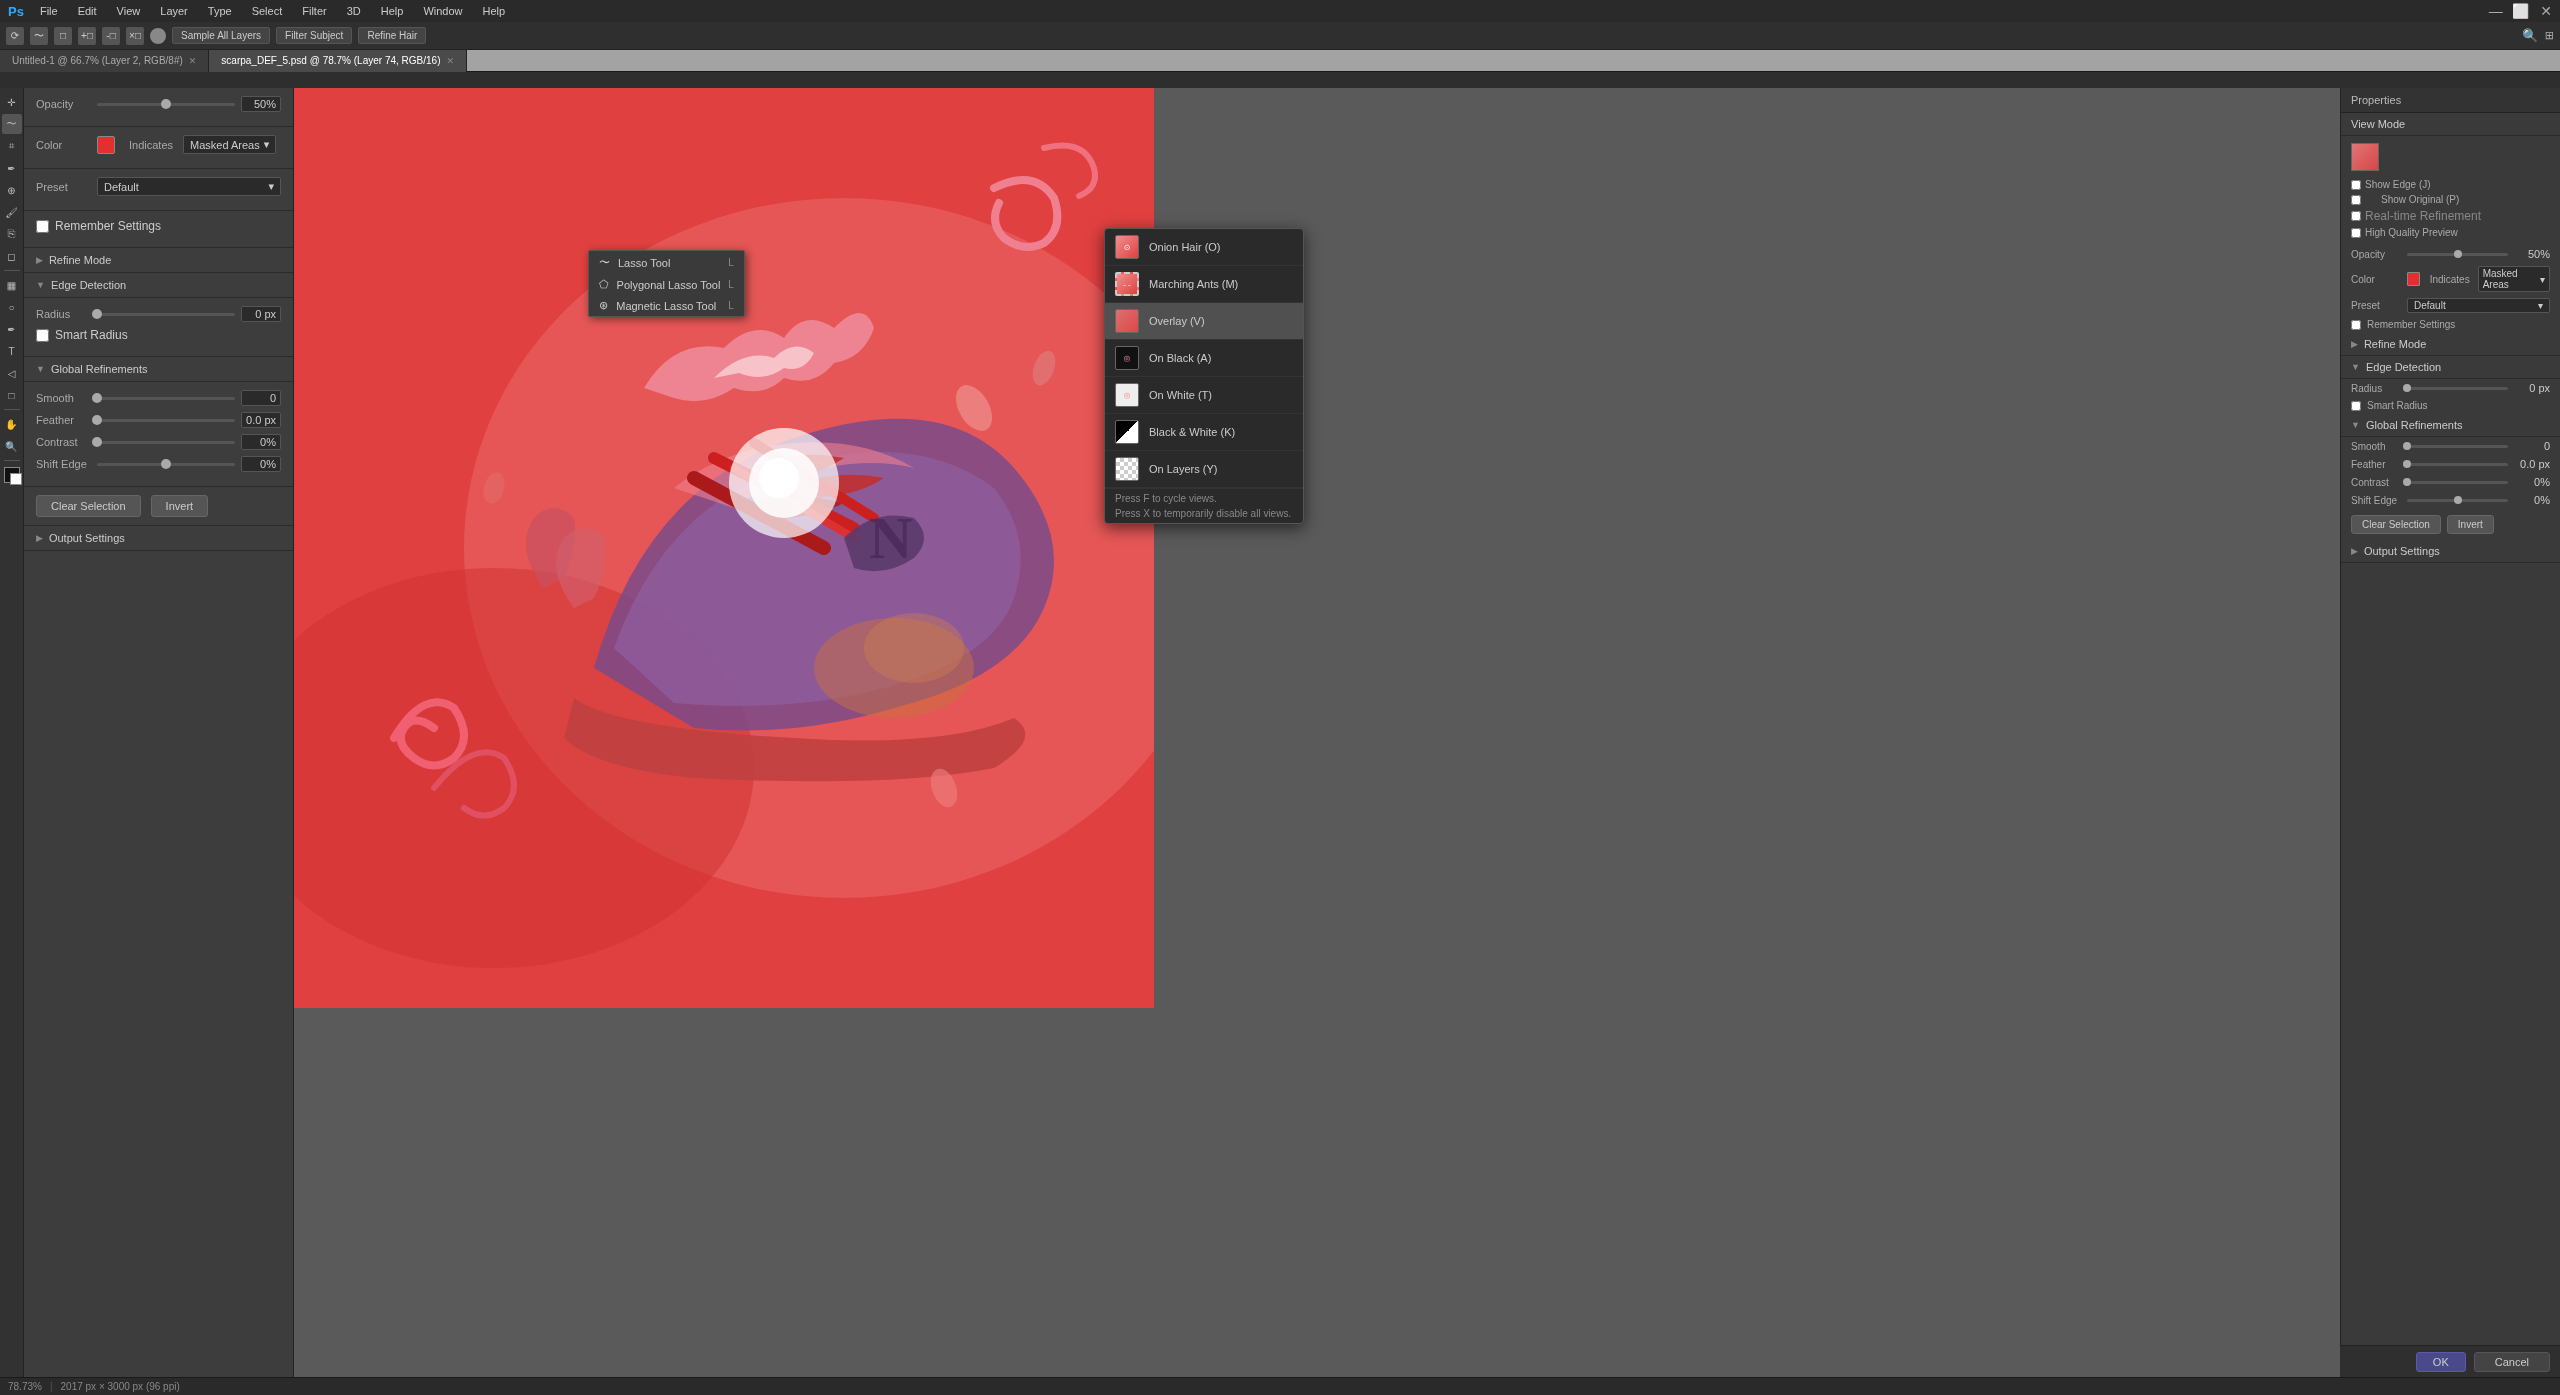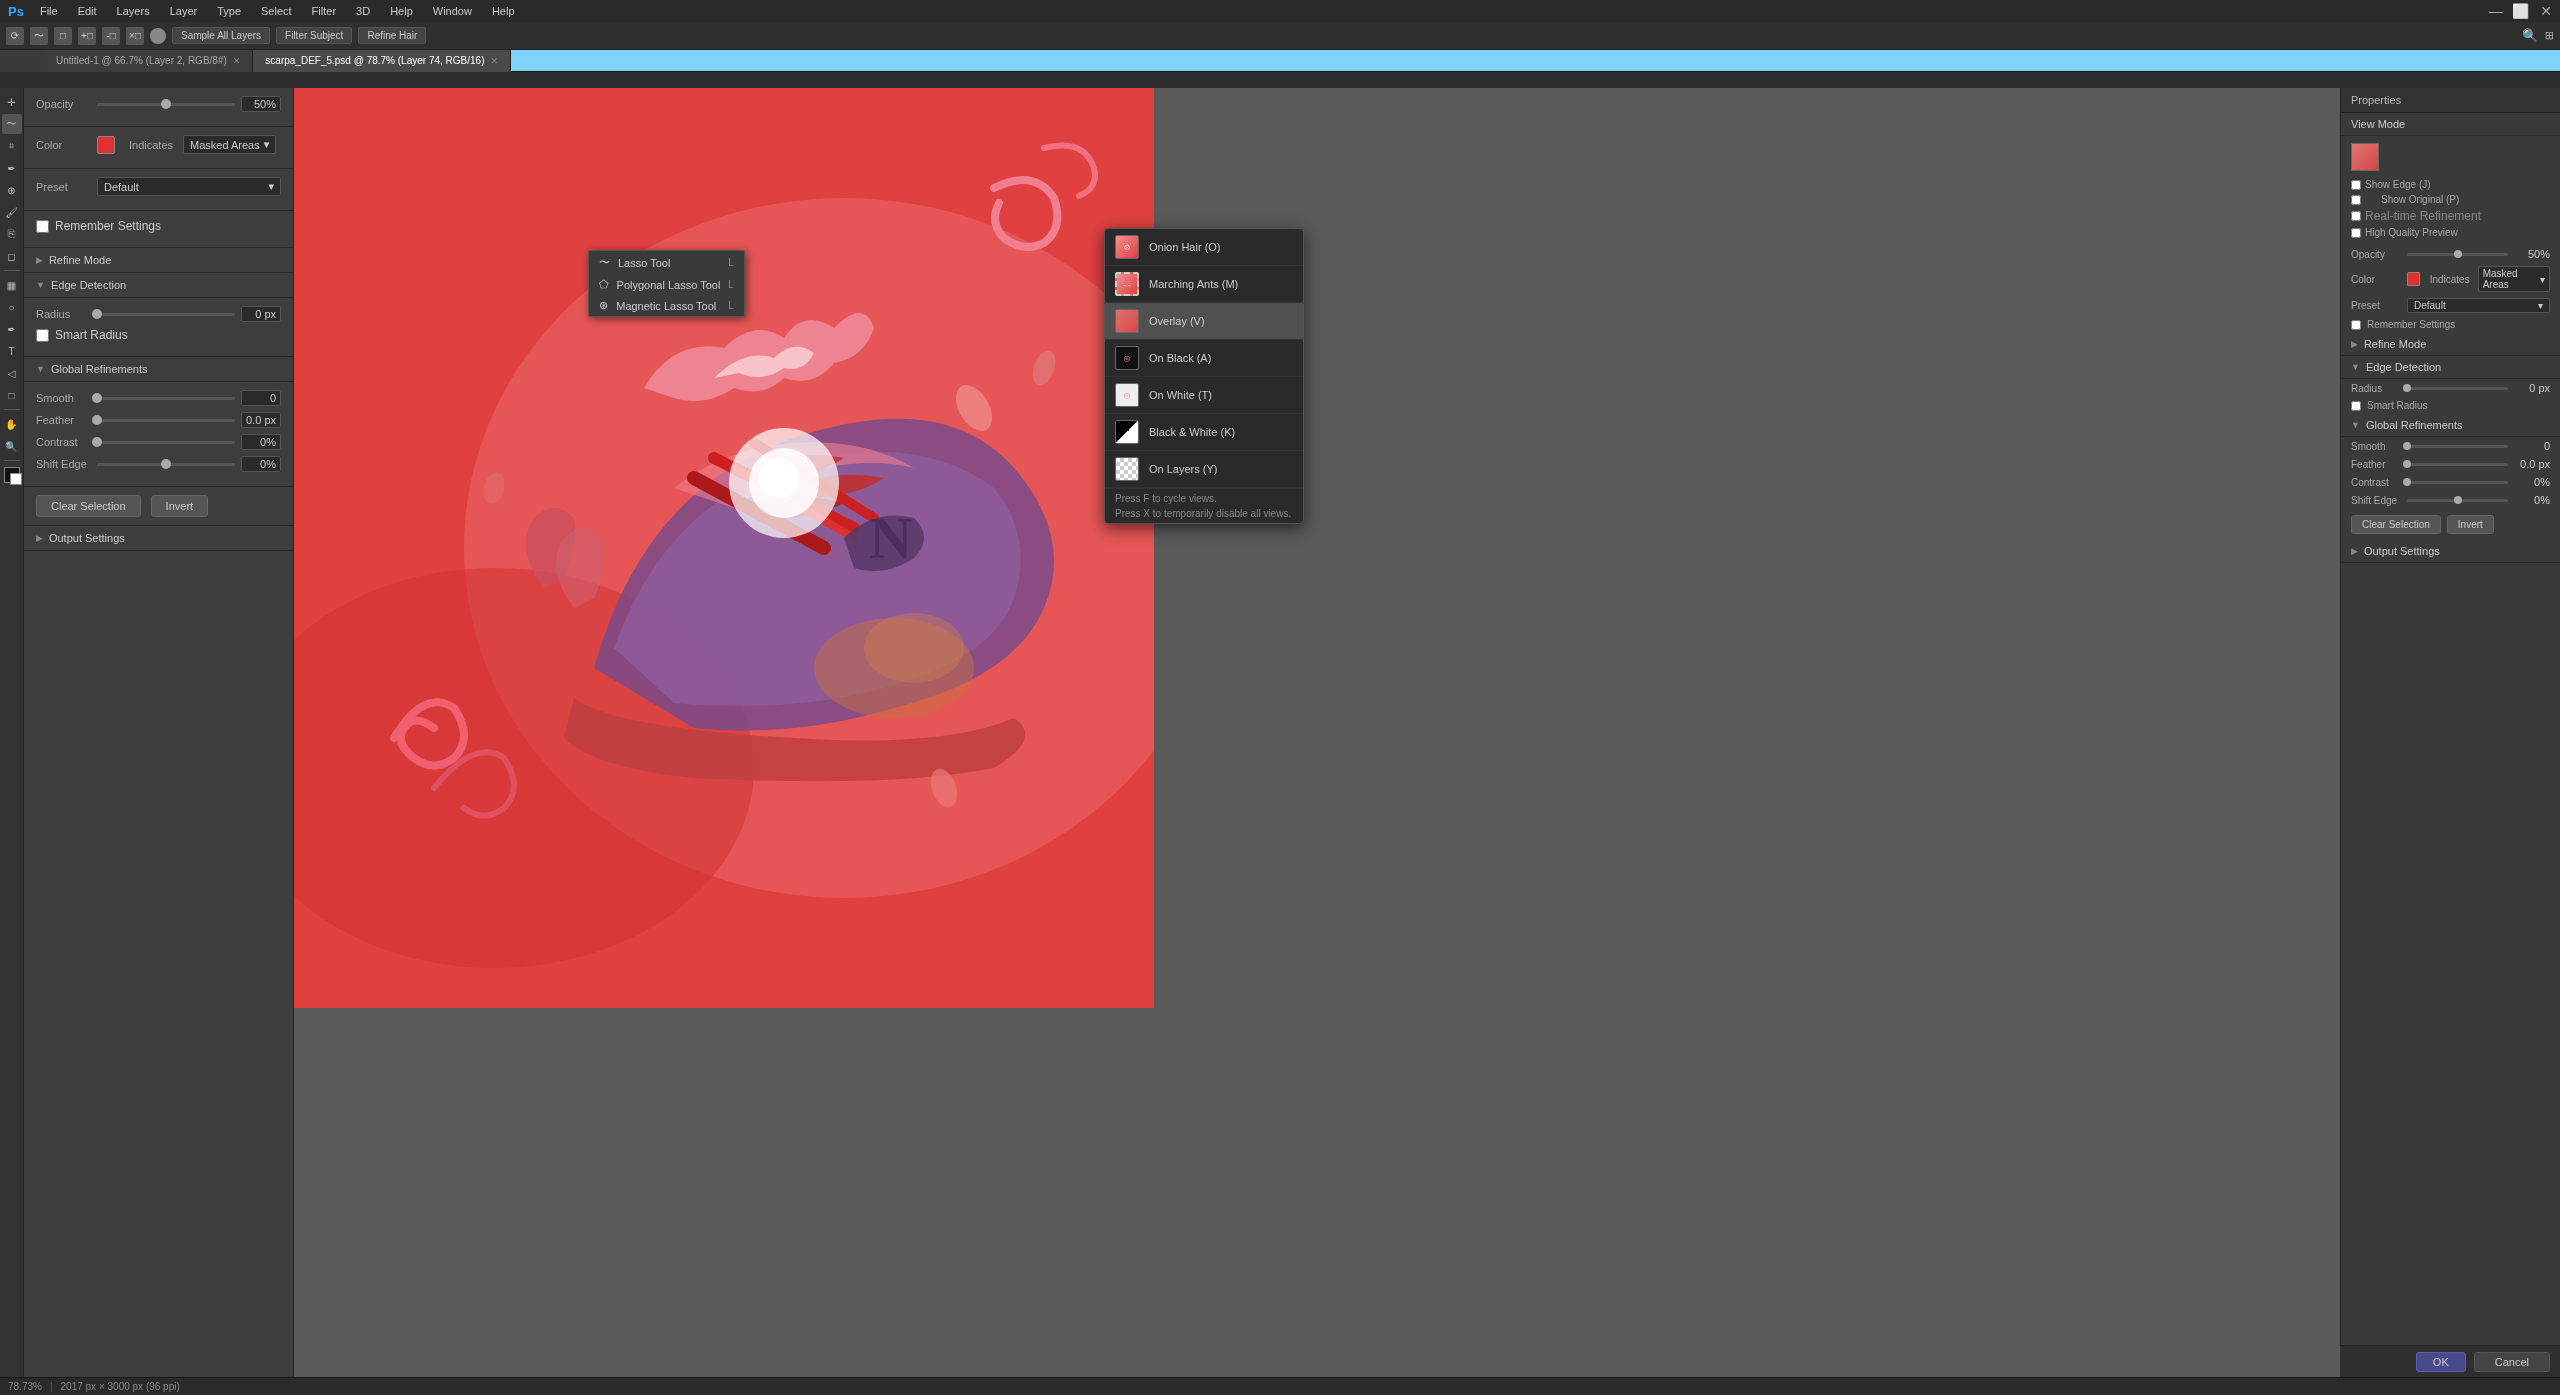--- a/index.html
+++ b/index.html
@@ -74,26 +74,25 @@
       border-radius: 50%;
       background: #888;
       display: inline-block;
     }
 
     
     #tabs-bar {
       position: absolute;
       top: 50px; left: 0; right: 0;
       height: 22px;
-      background: #7dd3fc;
+      background: #a3a3a3;
       display: flex;
       align-items: center;
       z-index: 100;
       border-bottom: 1px solid #1a1a1a;
-      margin-left: 44px;
     }
     .tab {
       height: 22px;
       padding: 0 12px;
       background: #3c3c3c;
       border-right: 1px solid #222;
       display: flex;
       align-items: center;
       font-size: 10px;
       color: #aaa;
@@ -471,21 +470,21 @@
       width: 100%; height: 100%;
     }
   </style>
 </head>
 <body>
 
 <div id="menu-bar">
   <span style="color:#31a8ff;font-size:13px;font-weight:bold;">Ps</span>
   <span class="menu-item">File</span>
   <span class="menu-item">Edit</span>
-  <span class="menu-item">Layers</span>
+  <span class="menu-item">View</span>
   <span class="menu-item">Layer</span>
   <span class="menu-item">Type</span>
   <span class="menu-item">Select</span>
   <span class="menu-item">Filter</span>
   <span class="menu-item">3D</span>
   <span class="menu-item">Help</span>
   <span class="menu-item">Window</span>
   <span class="menu-item">Help</span>
   <div class="window-controls">
     <span style="font-size:14px;color:#aaa;cursor:pointer;">—</span>

